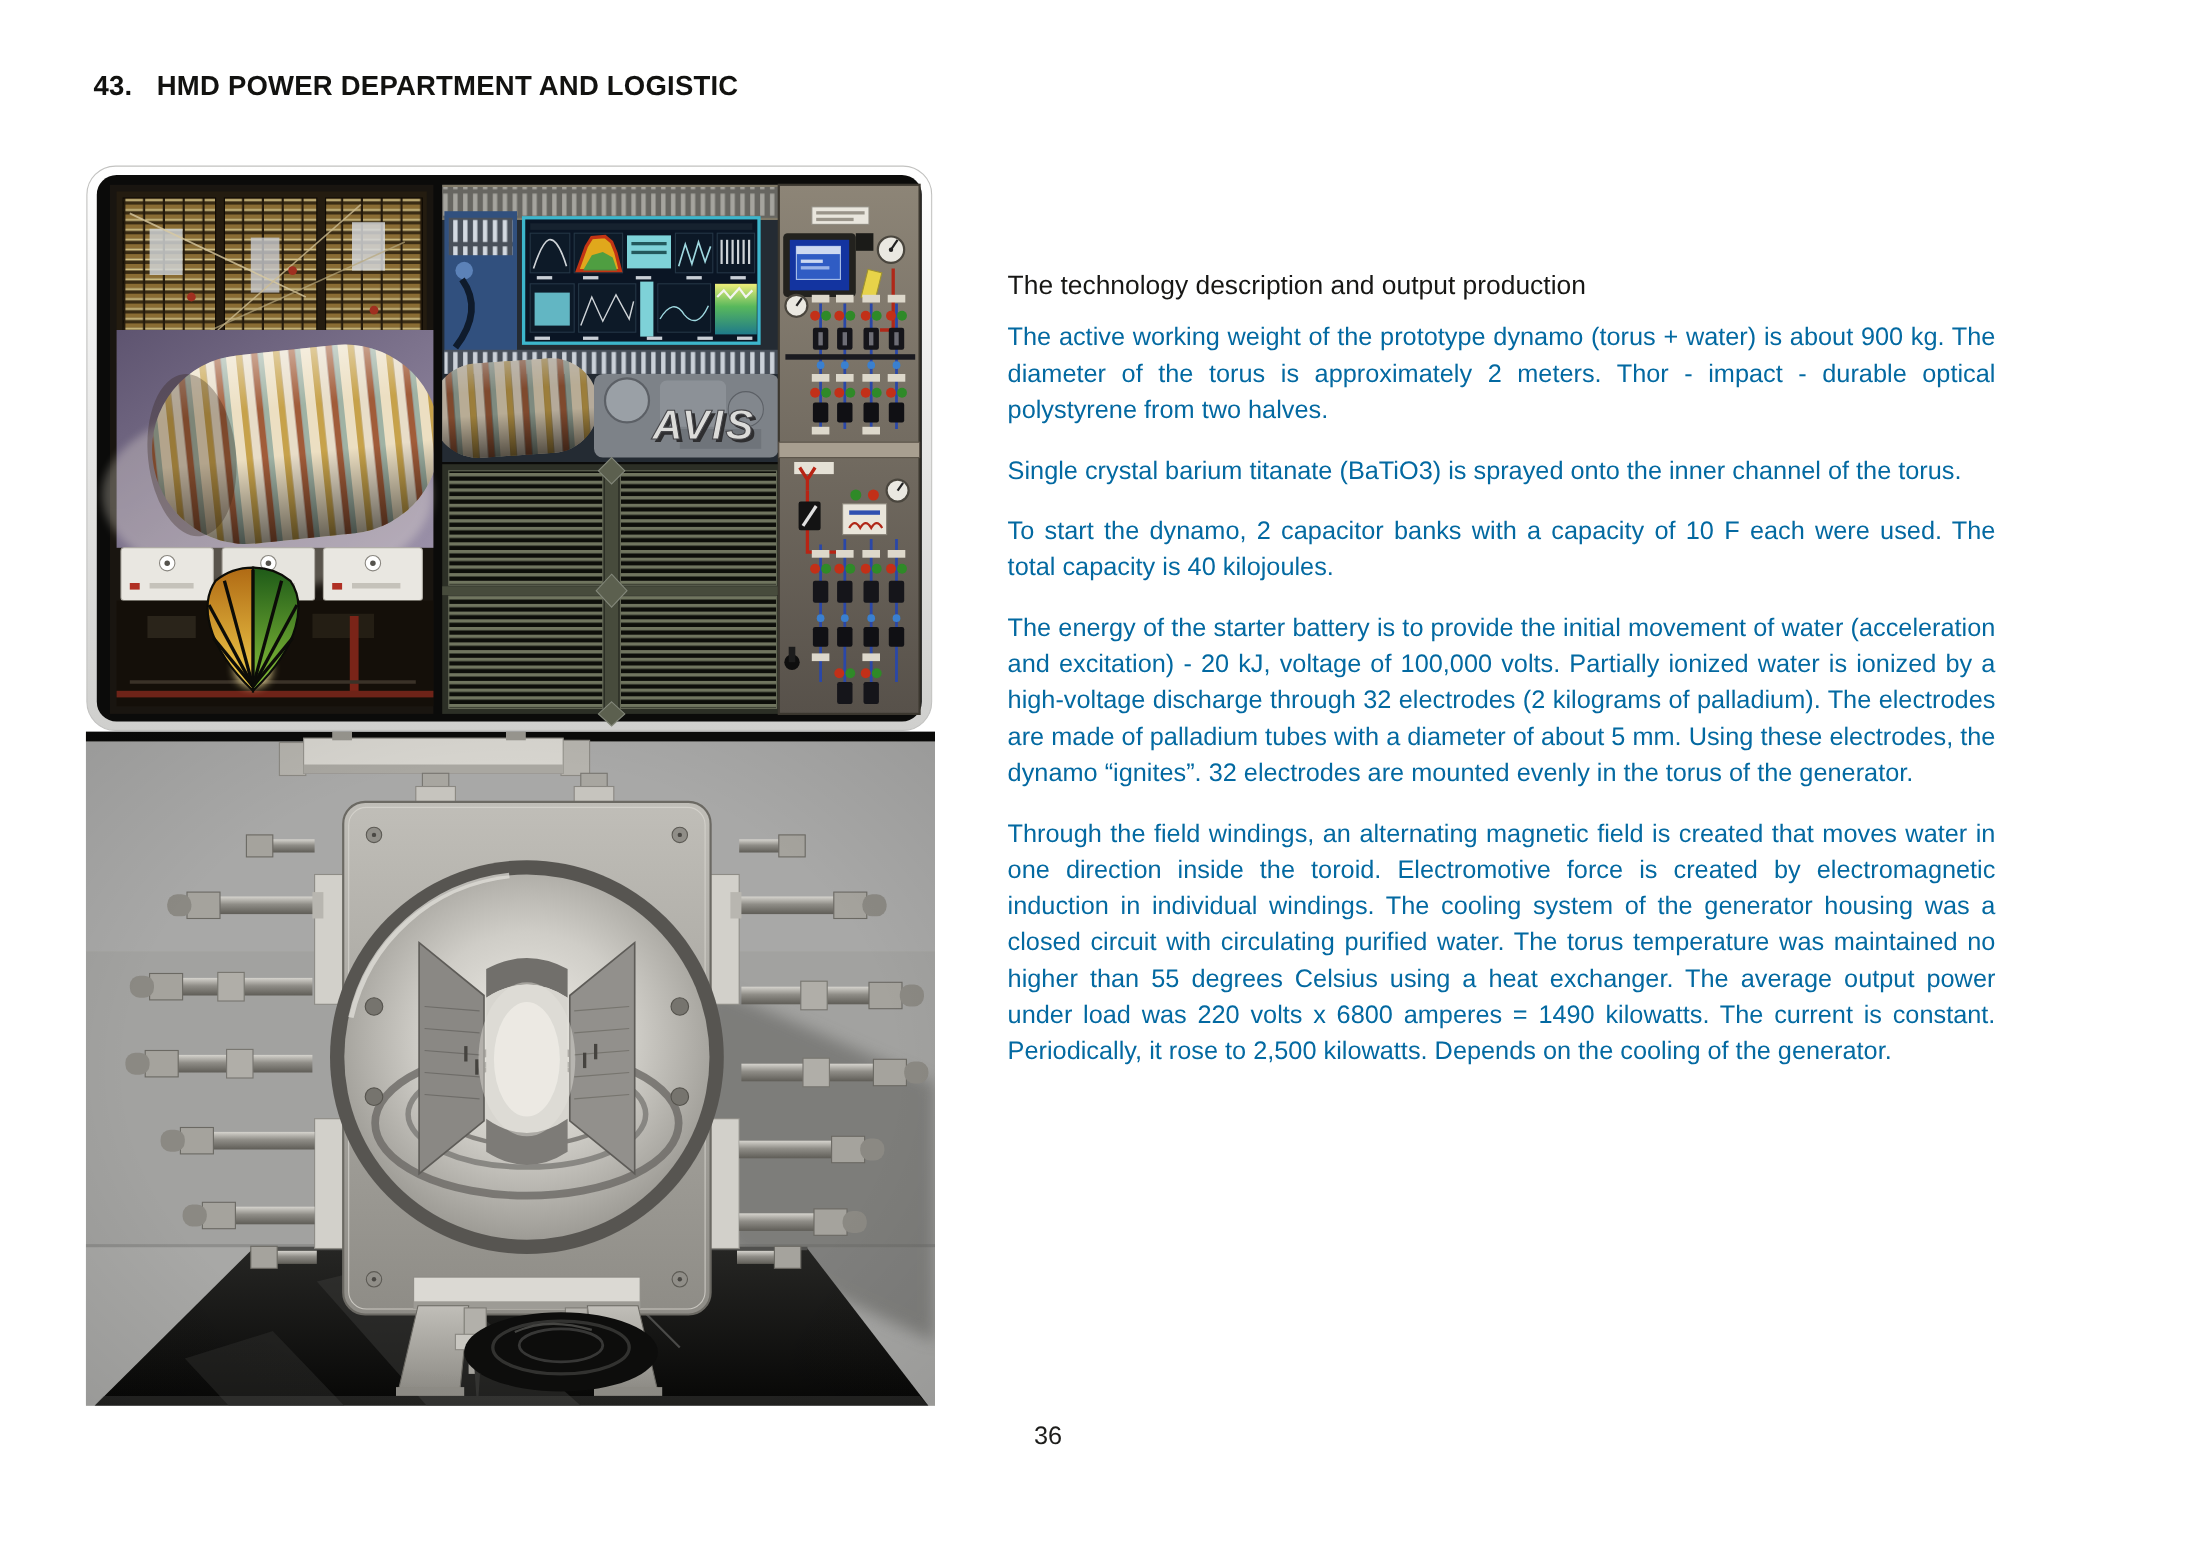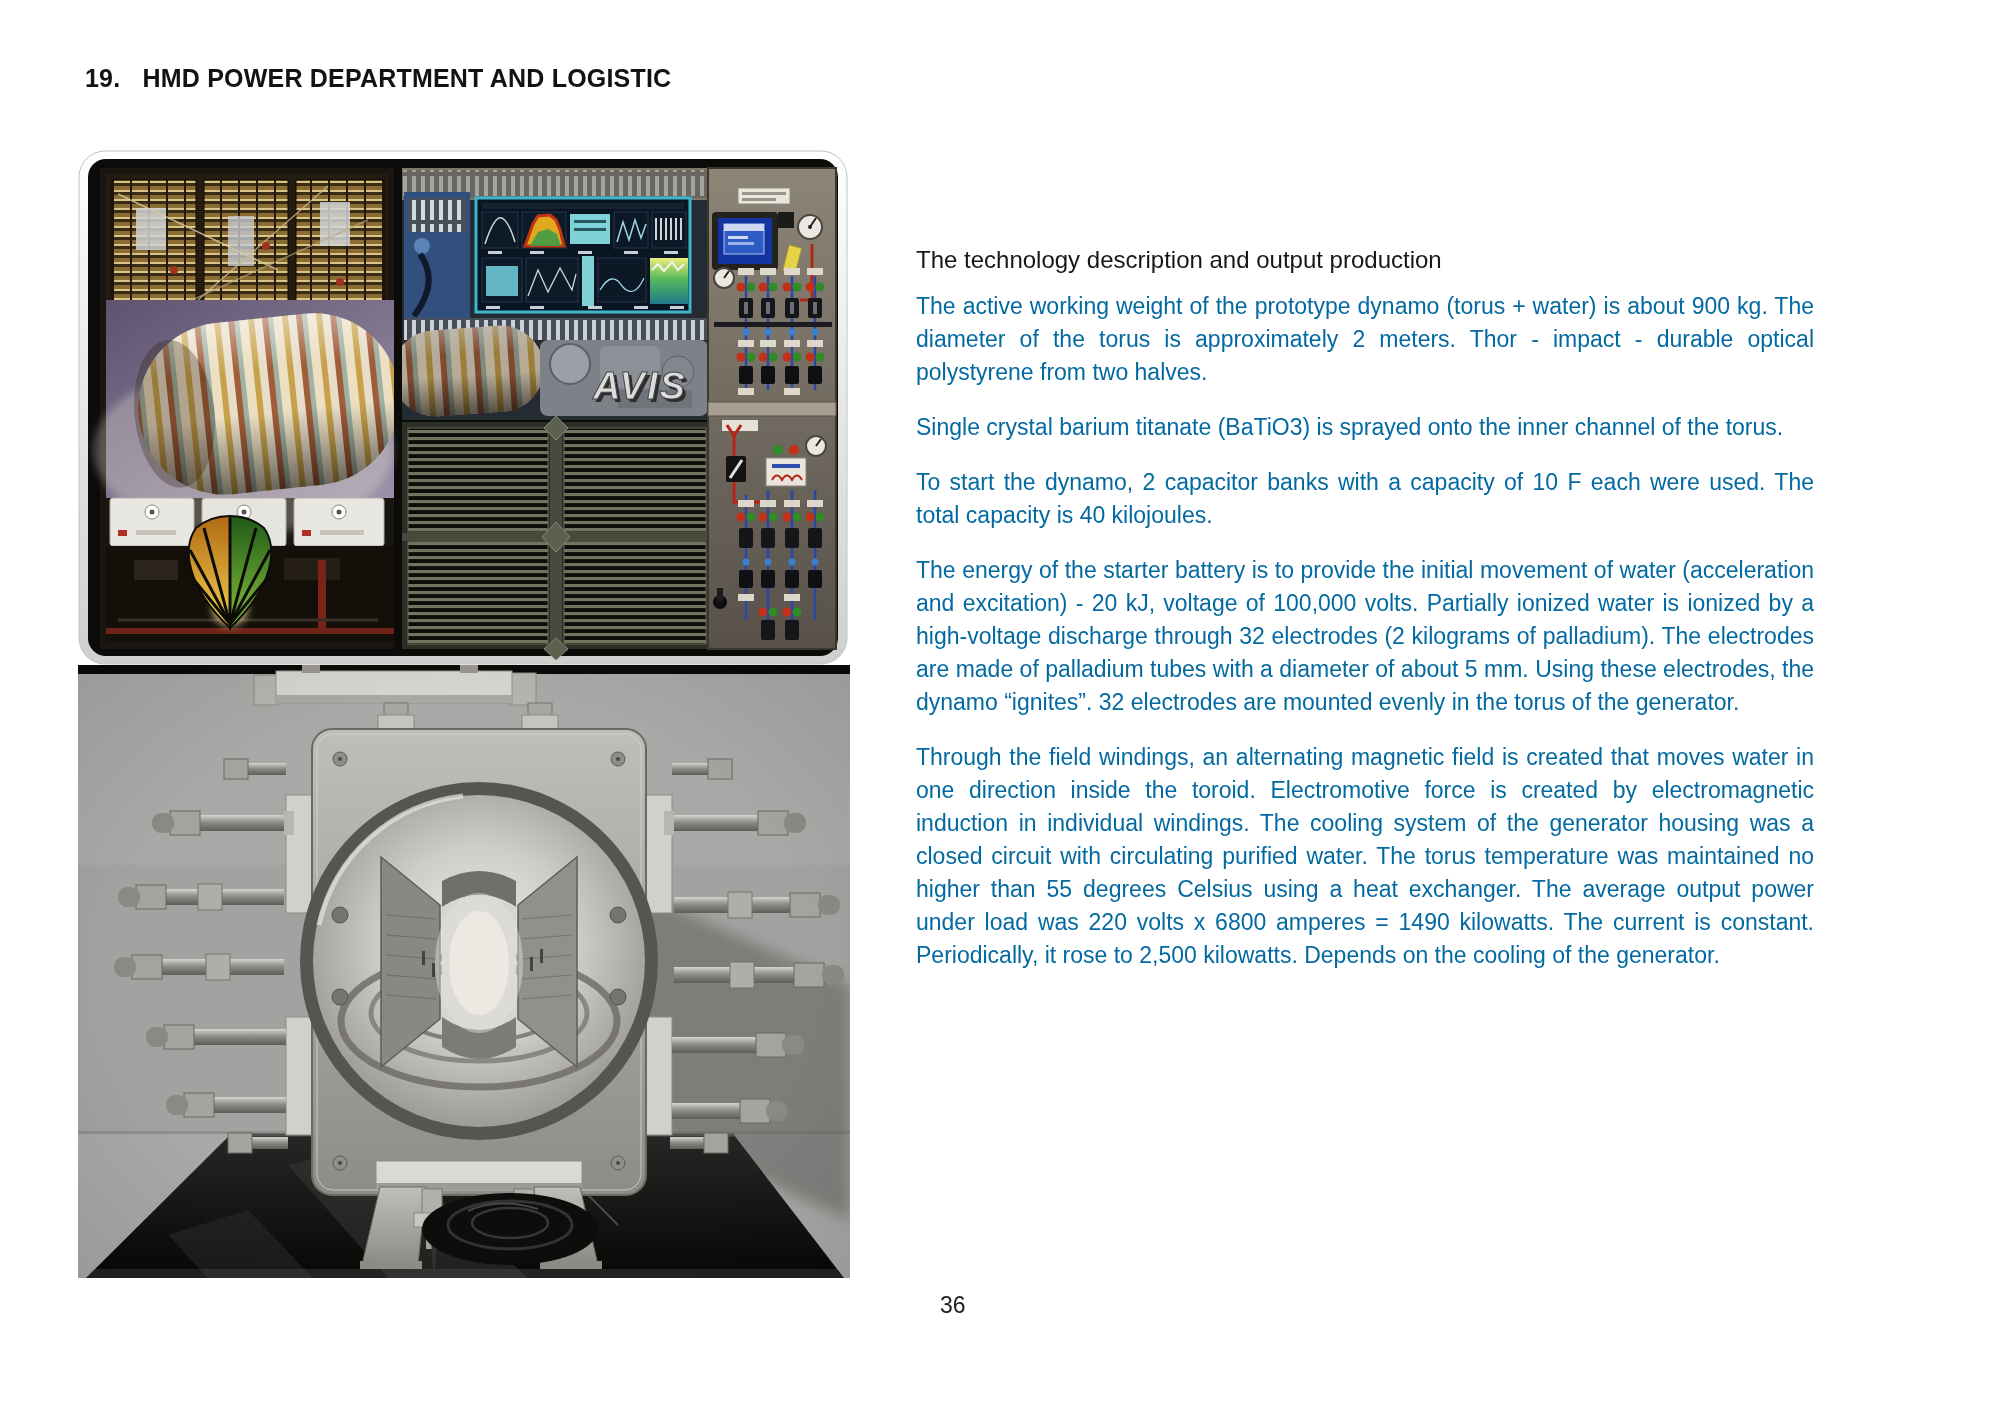--- a/index.html
+++ b/index.html
@@ -16,21 +16,21 @@
   .textcol h2{margin:0 0 14px;font-size:24px;font-weight:400;line-height:32px;color:#171715;}
   .textcol p{margin:0 0 22px;font-size:23px;line-height:33px;text-align:justify;color:#0369a1;}
   .pagenum{position:absolute;left:940px;top:1292px;font-size:23px;color:#1d1d1b;}
 </style>
 </head>
 <body>
 
 <div>
 
   <div class="heading">
-    <span class="num">19.</span>
+    <span class="num">43.</span>
     <span>HMD POWER DEPARTMENT AND LOGISTIC</span>
   </div>
 
   <div class="collage">
   <svg viewBox="0 0 770 515" width="770" height="515" xmlns="http://www.w3.org/2000/svg">
     <defs>
       <linearGradient id="frameGrad" x1="0" y1="0" x2="0" y2="1">
         <stop offset="0" stop-color="#ffffff"></stop>
             <stop offset="1" stop-color="#cfcfcd"></stop>
       </linearGradient>

